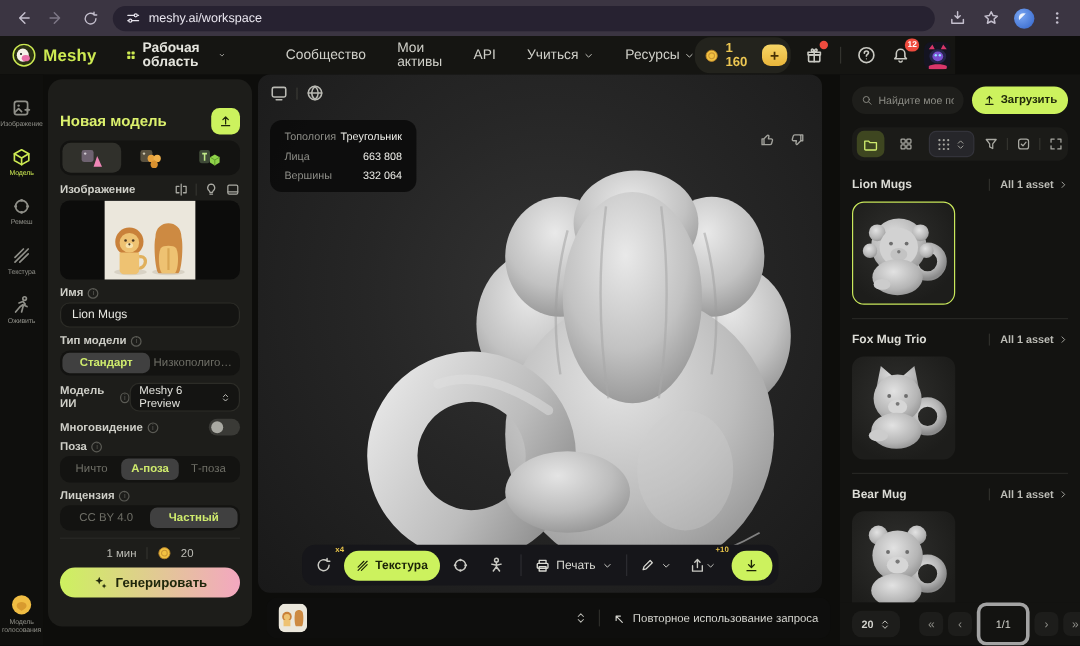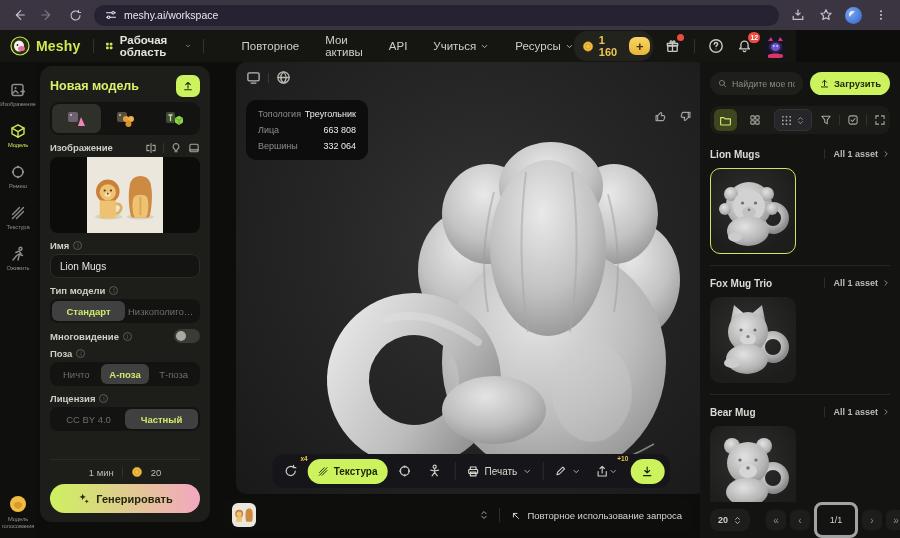--- a/index.html
+++ b/index.html
@@ -43,21 +43,21 @@
   
   .rail { position:absolute; top:62px; left:0; width:36px; height:476px; background:#0f0f0d;
     display:flex; flex-direction:column; align-items:center; padding-top:20px; gap:15px; }
   .rail-item { display:flex; flex-direction:column; align-items:center; gap:3px; color:#8f8f88; width:36px; }
   .rail-item .lbl { font-size:5.8px; letter-spacing:-.1px; text-align:center; line-height:1.2; }
   .rail-item.active { color:#cdea52; }
   .rail-bottom { margin-top:auto; margin-bottom:8px; }
 
   
   .panel { position:absolute; top:66px; left:40px; width:170px; height:456px; background:#1d1d1a;
-    border-radius:12px; padding:9px 10px; display:flex; flex-direction:column; color:#d2d2cb; }
+    border-radius:12px; padding:24px 10px; display:flex; flex-direction:column; color:#d2d2cb; }
   .p-head { display:flex; align-items:center; justify-content:space-between; margin-bottom:5px; }
   .p-title { color:#dbf06d; font-weight:bold; font-size:12.5px; }
   .up-btn { width:24px; height:22px; border-radius:7px; background:#ccf25e; color:#20290a;
     display:flex; align-items:center; justify-content:center; }
   .tabs { background:#131311; border-radius:9px; display:flex; padding:2px; height:33px; margin-bottom:6px; }
   .tab { flex:1; display:flex; align-items:center; justify-content:center; border-radius:7px; }
   .tab.active { background:#30302b; }
   .sec-row { display:flex; align-items:center; font-size:9.5px; font-weight:bold; color:#cfcfc8; height:13px; margin-bottom:3px; }
   .sec-icons { margin-left:auto; display:flex; align-items:center; gap:6px; color:#a9a9a2; }
   .mini-div { width:1px; height:10px; background:#33332e; }
@@ -75,21 +75,21 @@
     gap:5px; padding:0 7px; font-size:9.5px; color:#e3e3dd; }
   .toggle { width:26px; height:14px; border-radius:8px; background:#3a3a36; position:relative; }
   .toggle::after { content:""; position:absolute; left:2px; top:2px; width:10px; height:10px; border-radius:50%; background:#a9a9a2; }
   .cost-row { margin-top:auto; border-top:1px solid #2a2a26; padding-top:6px; margin-bottom:6px;
     display:flex; align-items:center; justify-content:center; gap:8px; font-size:9.5px; color:#bcbcb5; }
   .gen-btn { height:29px; border-radius:15px; border:none; background:linear-gradient(90deg,#cdf15f,#f3a7c0);
     color:#20270b; font-weight:bold; font-size:11px; display:flex; align-items:center; justify-content:center; gap:6px;
     font-family:"Liberation Sans",sans-serif; }
 
   
-  .viewport { position:absolute; top:62px; left:236px; width:470px; height:432px; border-radius:10px;
+  .viewport { position:absolute; top:62px; left:215px; width:470px; height:432px; border-radius:10px;
     background:radial-gradient(ellipse at 52% 42%, #333333 0%, #262626 45%, #191919 100%); overflow:hidden; }
   .vp-tools { position:absolute; top:8px; left:10px; display:flex; align-items:center; gap:7px; color:#b9b9b3; }
   .stats { position:absolute; top:38px; left:10px; background:rgba(10,10,10,.88); border-radius:10px; padding:9px 12px;
     display:flex; flex-direction:column; gap:6px; width:122px; }
   .stat { display:flex; justify-content:space-between; font-size:9px; }
   .stat .k { color:#8d8d87; }
   .stat .v { color:#ececе7; color:#ececE7; font-weight:normal; }
   .vp-feedback { position:absolute; top:48px; right:14px; display:flex; gap:12px; color:#a3a39d; }
   .vp-toolbar { position:absolute; bottom:6px; left:50%; transform:translateX(-50%); background:#16161a;
     border-radius:11px; height:34px; display:flex; align-items:center; gap:4px; padding:0 5px; color:#c9c9c3; }
@@ -215,21 +215,21 @@
           <rect x="9" y="9" width="5" height="5" rx="1.2"></rect>
         </svg>
       <span>Рабочая область</span>
       <svg class="ic" width="10" height="10" viewBox="0 0 16 16">
           <path d="M4 6l4 4 4-4"></path>
         </svg>
     </div>
     <div class="nav-div"></div>
     <div class="nav-links">
       <span class="nav-link">
-          <span>Повторное</span>
+          <span>Сообщество</span>
         </span>
       <span class="nav-link">
           <span>Мои активы</span>
         </span>
       <span class="nav-link">
           <span>API</span>
         </span>
       <span class="nav-link">
           <span>Учиться</span>
           <svg class="ic" width="9" height="9" viewBox="0 0 16 16">
@@ -416,20 +416,32 @@
         <span class="info-i">i</span>
     </div>
     <input class="input" value="Lion Mugs" style="">
     <div class="sec-row" style="margin-bottom:2px;">
       <span>Тип модели</span>
         <span class="info-i">i</span>
     </div>
     <div class="seg">
       <button class="on">Стандарт</button>
       <button>Низкополигонал...</button>
+    </div>
+    <div class="row-between">
+      <span class="sec-row" style="margin:0;">
+          <span>Модель ИИ</span>
+          <span class="info-i">i</span>
+        </span>
+      <span class="select">
+        <span>Meshy 6 Preview</span>
+        <svg class="ic" width="9" height="9" viewBox="0 0 16 16">
+            <path d="M4.5 6L8 2.5 11.5 6M4.5 10L8 13.5 11.5 10"></path>
+          </svg>
+      </span>
     </div>
     <div class="row-between" style="margin-bottom:4px;">
       <span class="sec-row" style="margin:0;">
           <span>Многовидение</span>
           <span class="info-i">i</span>
         </span>
       <span class="toggle"></span>
     </div>
     <div class="sec-row" style="margin-bottom:2px;">
       <span>Поза</span>

